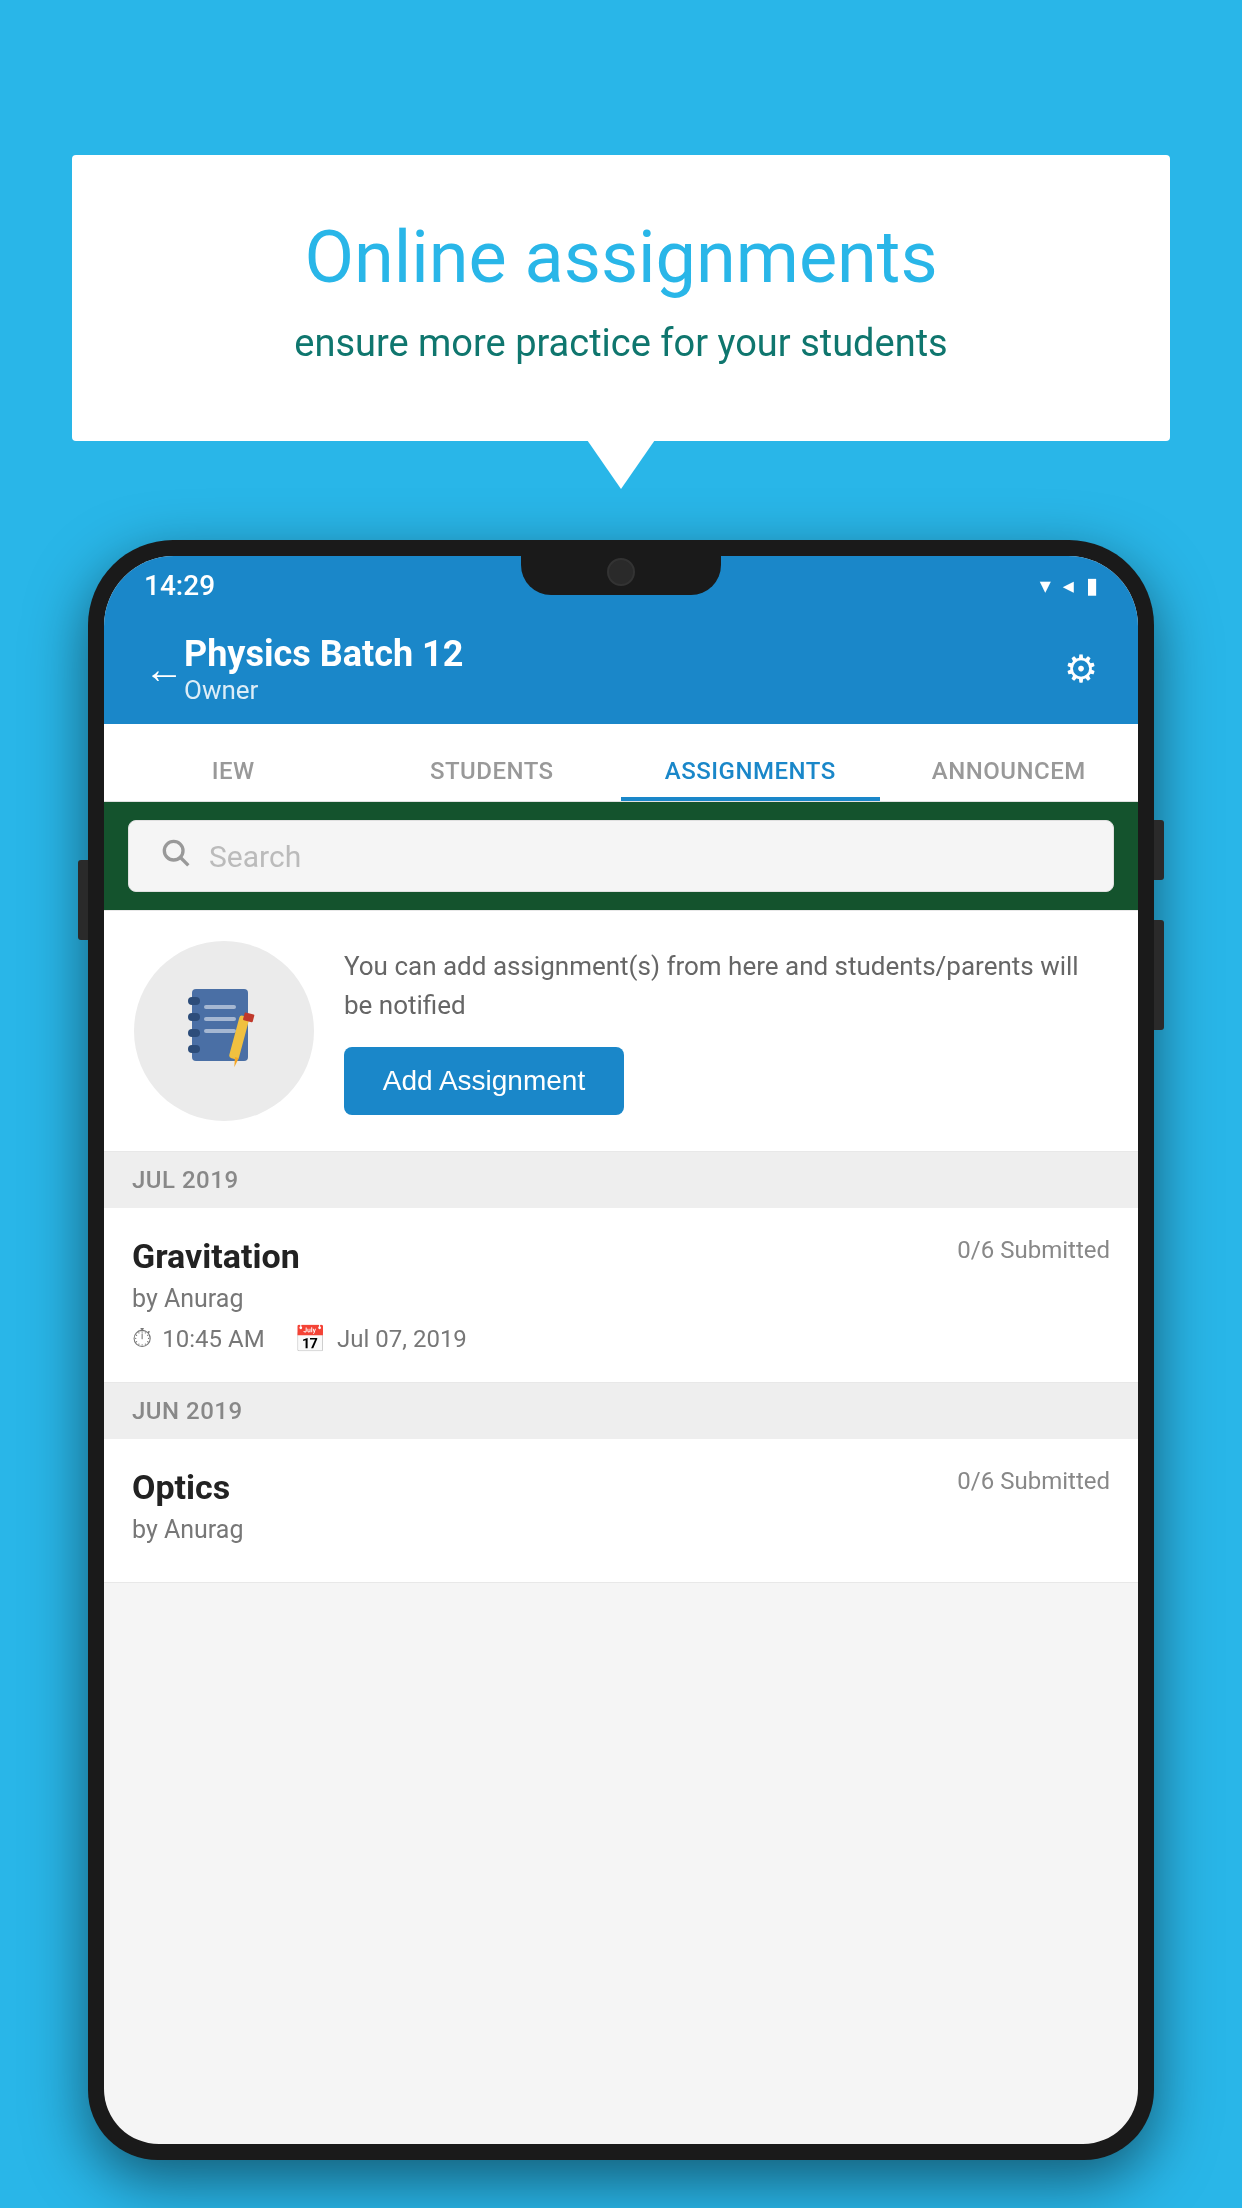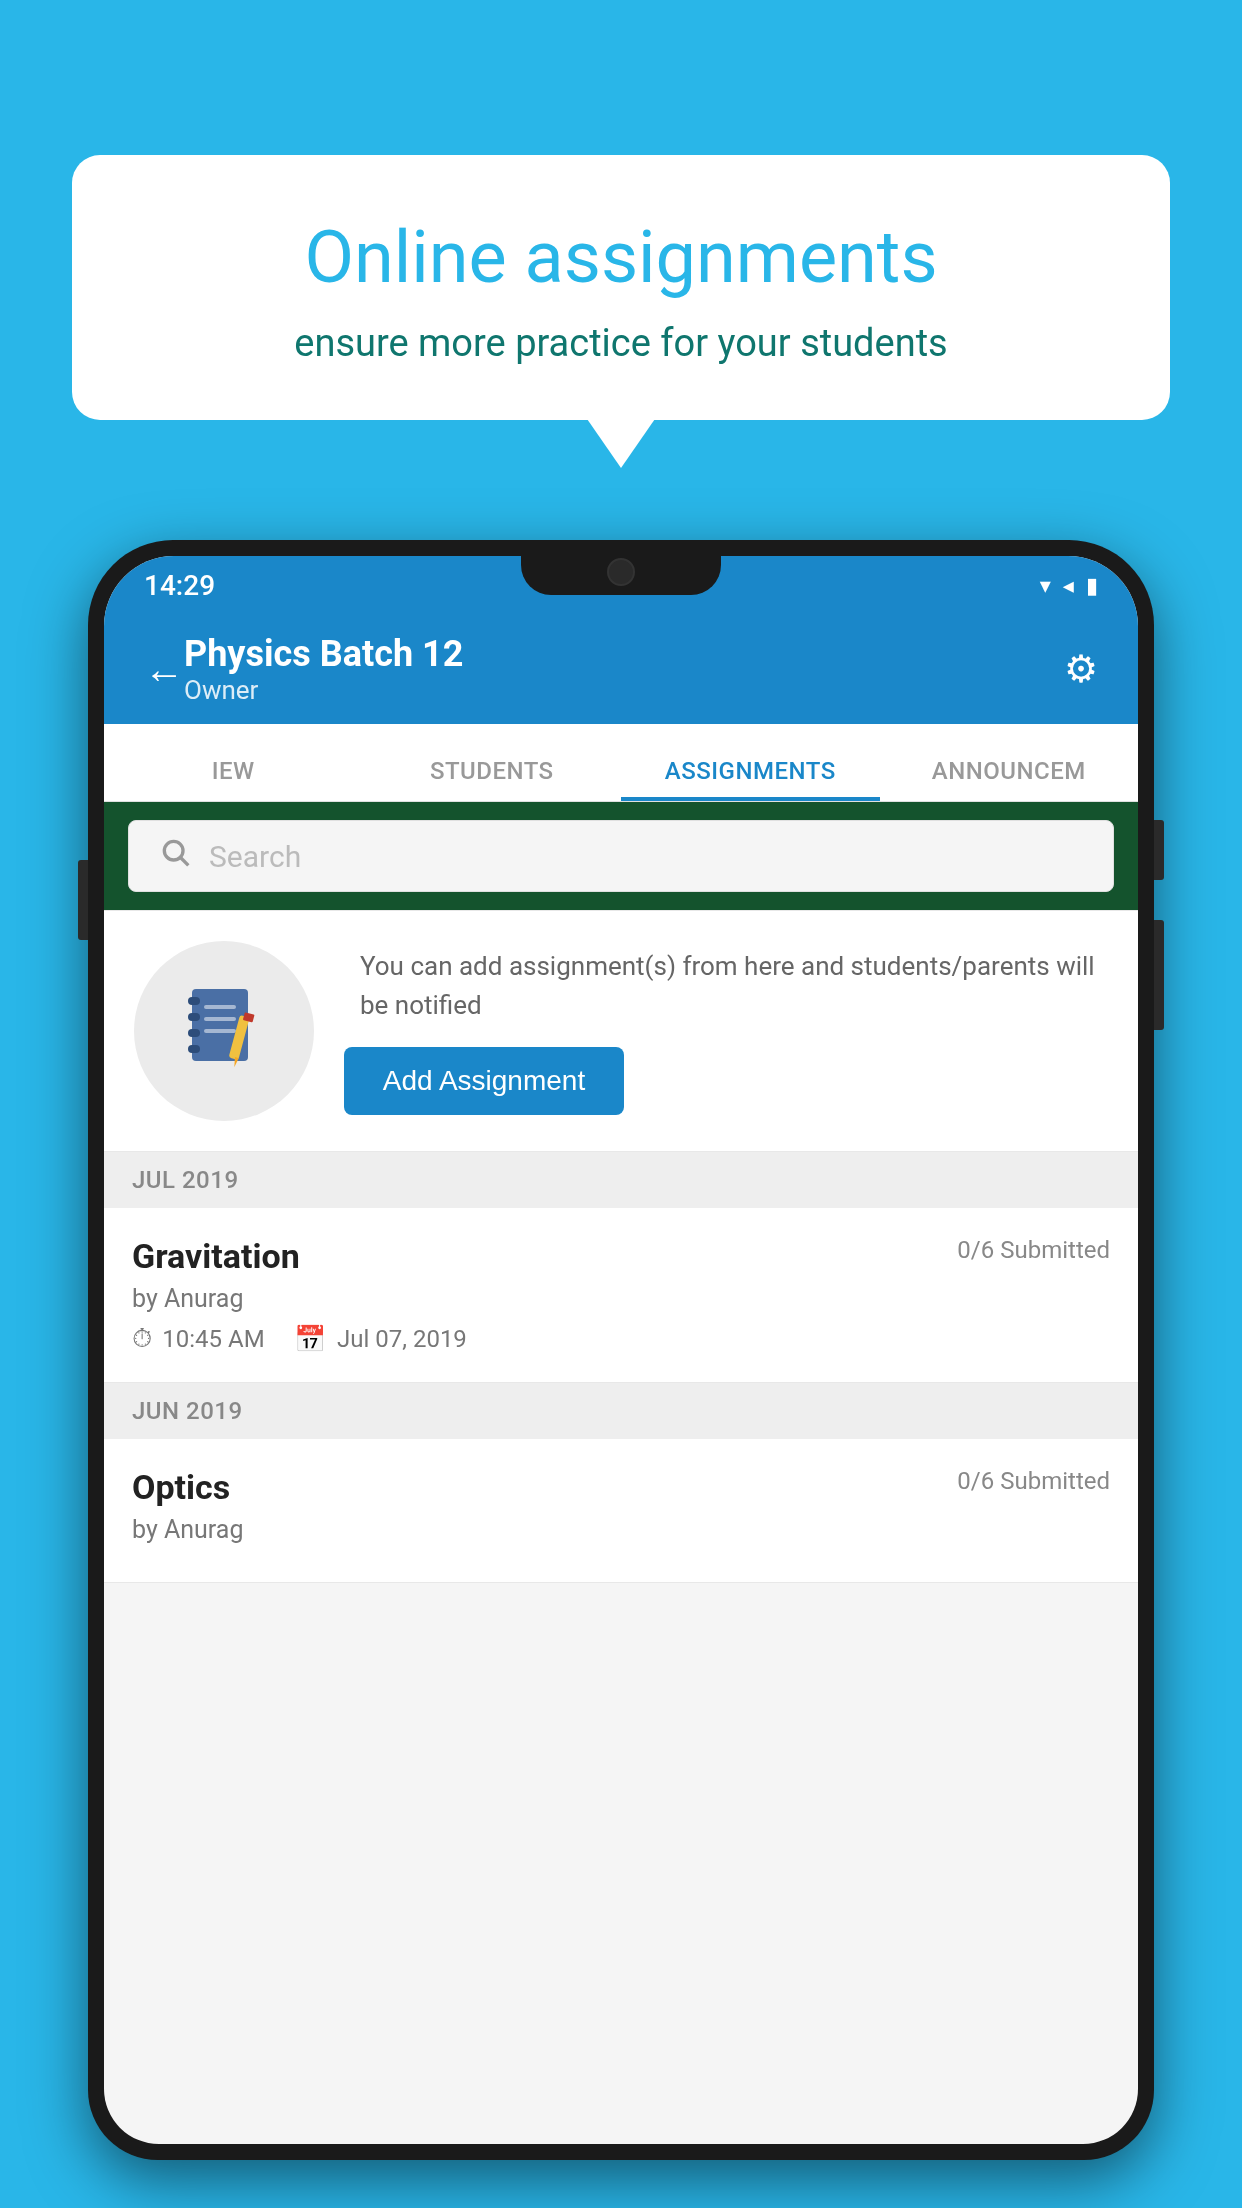--- a/index.html
+++ b/index.html
@@ -19,22 +19,22 @@
       top: 155px;
       left: 72px;
       right: 72px;
       display: flex;
       flex-direction: column;
       align-items: center;
     }
 
     .speech-bubble {
       background: white;
-      border-radius: 28px;
-      padding: 60px 80px 55px 80px;
+      border-radius: 4px;
+      padding: 60px 80px 76px 80px;
       text-align: center;
       position: relative;
       width: 100%;
     }
 
     .speech-bubble::after {
       content: '';
       position: absolute;
       bottom: -48px;
       left: 50%;
@@ -268,21 +268,20 @@
 
     .promo-text-area {
       flex: 1;
     }
 
     .promo-description {
       font-size: 26px;
       color: #666;
       line-height: 1.5;
       margin-bottom: 22px;
-      margin-left: 16px;
     }
 
     .add-assignment-btn {
       background: #1a87c9;
       color: white;
       border: none;
       border-radius: 8px;
       padding: 18px 36px;
       font-size: 28px;
       font-weight: 500;

